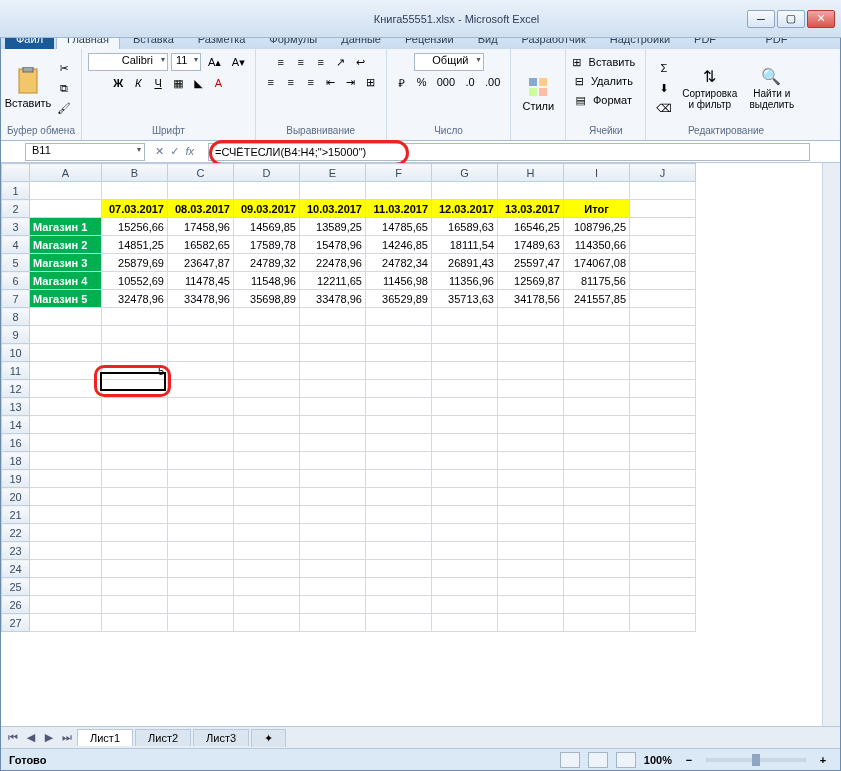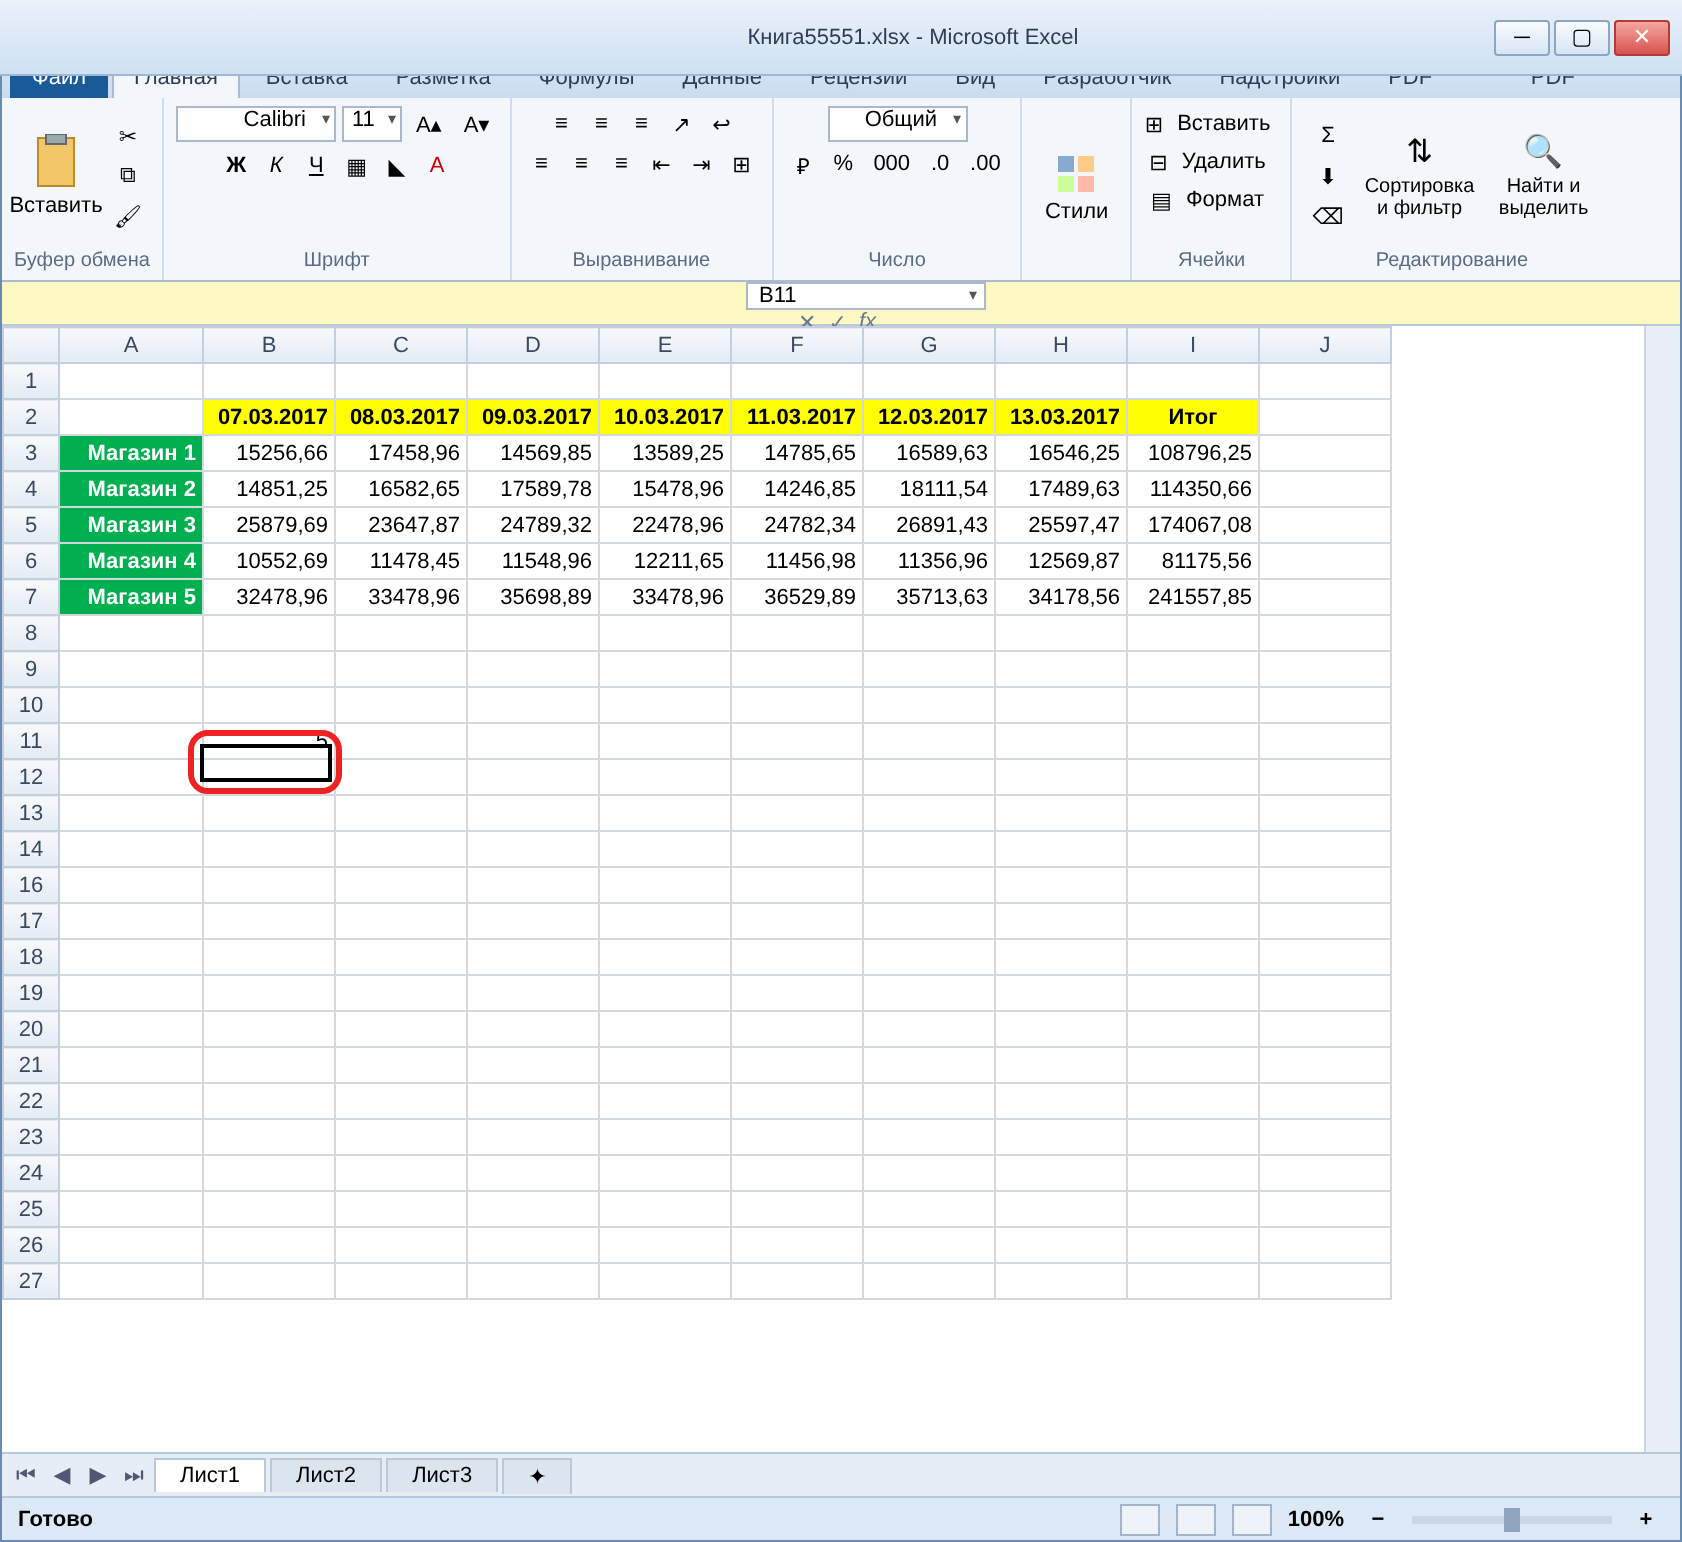--- a/index.html
+++ b/index.html
@@ -27,38 +27,38 @@
   .group { border-right: 1px solid #d0dced; display: flex; flex-direction: column; justify-content: space-between; padding: 4px 6px; }
   .group-label { text-align: center; color: #5a6b84; font-size: 10px; padding-top: 2px; }
   .group-body { flex: 1; display: flex; align-items: center; gap: 4px; }
   .col { display: flex; flex-direction: column; gap: 2px; }
   .btn { min-width: 18px; height: 18px; padding: 0 3px; border: 1px solid transparent; display: flex; align-items: center; justify-content: center; }
   .bigbtn { width: 42px; height: 60px; display: flex; flex-direction: column; align-items: center; justify-content: center; gap: 2px; }
   .combo { height: 18px; border: 1px solid #abb8c8; background: #fff; padding: 0 14px 0 4px; position: relative; text-align: right; }
   .combo::after { content: "▾"; position: absolute; right: 2px; top: 1px; font-size: 8px; color: #555; }
 
   
-  .fxbar { height: 22px; background: #fef9c3; border-bottom: 1px solid #b9c8da; display: flex; align-items: center; flex-direction: column; }
+  .fxbar { height: 22px; background: #ffffff; border-bottom: 1px solid #b9c8da; display: flex; align-items: center; }
   .namebox { width: 120px; height: 18px; margin-left: 24px; border: 1px solid #abb8c8; background: #fff; padding: 0 18px 0 6px; position: relative; }
   .namebox::after { content: "▾"; position: absolute; right: 3px; top: 1px; font-size: 8px; color: #555; }
   .fxbtns { display: flex; gap: 6px; margin: 0 10px; color: #6a7a90; }
   .fxlabel { font-style: italic; margin-right: 4px; }
   .fxinput { flex: 1; height: 18px; border: 1px solid #abb8c8; background: #fff; padding: 0 6px; display: flex; align-items: center; position: relative; margin-right: 30px; }
   .fxhighlight { position: absolute; left: 0; top: -4px; height: 26px; border: 3px solid #e22; border-radius: 13px; width: 200px; pointer-events: none; }
 
   
   .sheetwrap { flex: 1; display: flex; background: #fff; overflow: hidden; position: relative; }
   .grid { flex: 1; overflow: auto; }
   table.sheet { border-collapse: collapse; }
   .coltab th { background: linear-gradient(#f7f9fc,#e3ebf4); border: 1px solid #c3cfdd; font-weight: normal; color: #3a4a5e; height: 18px; }
   .rowhdr { background: linear-gradient(#f7f9fc,#e3ebf4); border: 1px solid #c3cfdd; text-align: center; color: #3a4a5e; width: 28px; }
   td.cell { border: 1px solid #d4d9e0; height: 18px; padding: 0 3px; text-align: right; white-space: nowrap; }
   td.header-row { background: #ffff00; font-weight: bold; text-align: right; }
   td.itog-hdr { background: #ffff00; font-weight: bold; text-align: center; }
-  td.storecell { background: #00b050; color: #fff; font-weight: bold; text-align: right; }
+  td.storecell { background: #00b050; color: #fff; font-weight: bold; text-align: left; }
   .selbox { position: absolute; border: 2px solid #000; pointer-events: none; }
   .selring { position: absolute; border: 3px solid #e22; border-radius: 10px; pointer-events: none; }
 
   
   .sheettabs { height: 22px; background: #e7edf5; border-top: 1px solid #b9c8da; display: flex; align-items: center; padding: 0 4px; gap: 2px; }
   .navbtn { width: 16px; height: 16px; display: flex; align-items: center; justify-content: center; color: #557; }
   .stab { padding: 2px 12px; background: #fff; border: 1px solid #b9c8da; border-bottom: none; border-radius: 0 0 0 0; }
   .stab.inactive { background: #dbe5f0; }
 
   
@@ -454,33 +454,20 @@
               <td class="cell"></td>
               <td class="cell"></td>
               <td class="cell"></td>
               <td class="cell"></td>
               <td class="cell"></td>
               <td class="cell"></td>
               <td class="cell"></td>
               <td class="cell"></td>
             </tr>
             <tr>
-              <td class="rowhdr">17</td>
-              <td class="cell"></td>
-              <td class="cell"></td>
-              <td class="cell"></td>
-              <td class="cell"></td>
-              <td class="cell"></td>
-              <td class="cell"></td>
-              <td class="cell"></td>
-              <td class="cell"></td>
-              <td class="cell"></td>
-              <td class="cell"></td>
-            </tr>
-            <tr>
               <td class="rowhdr">18</td>
               <td class="cell"></td>
               <td class="cell"></td>
               <td class="cell"></td>
               <td class="cell"></td>
               <td class="cell"></td>
               <td class="cell"></td>
               <td class="cell"></td>
               <td class="cell"></td>
               <td class="cell"></td>

